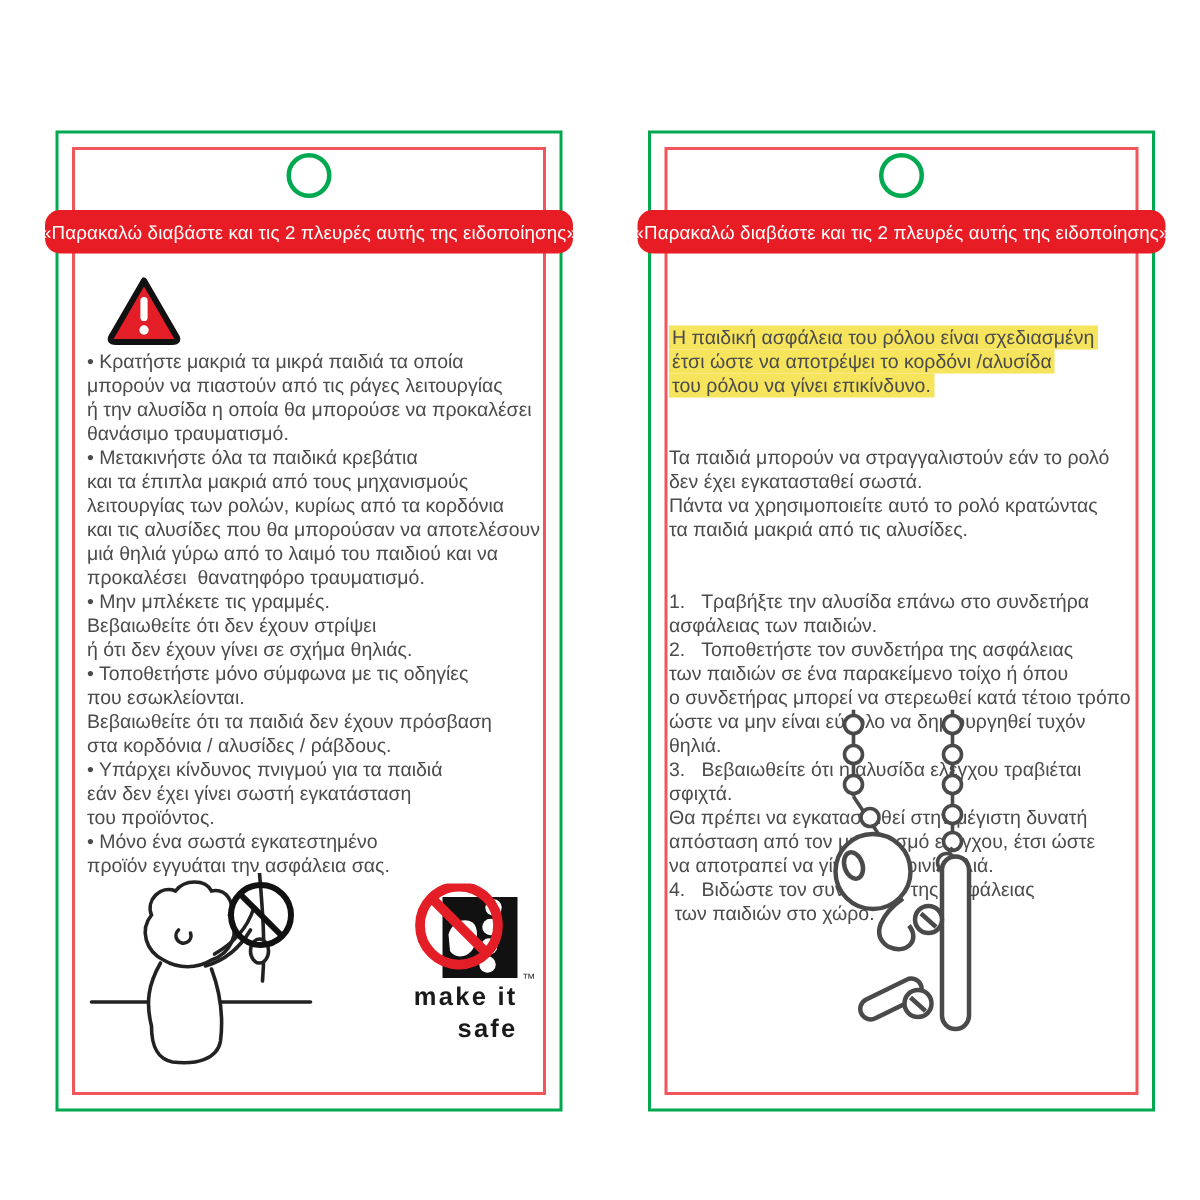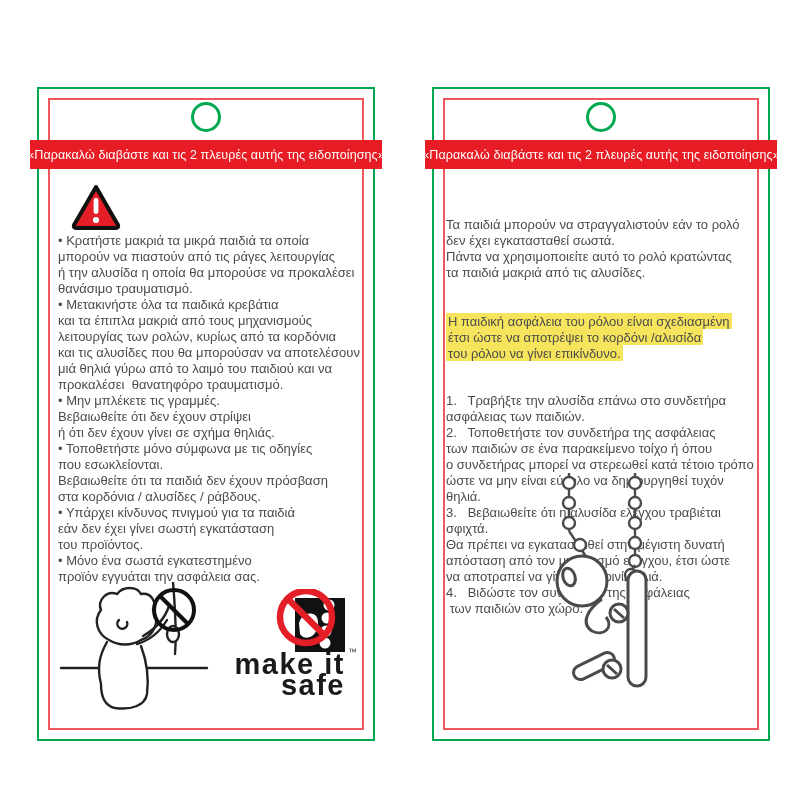--- a/index.html
+++ b/index.html
@@ -18,21 +18,21 @@
     position:absolute;inset:9px;border:2px solid #f0565b;z-index:1;
   }
   .hang-hole{
     position:absolute;top:13px;left:50%;transform:translateX(-50%);
     width:24px;height:24px;border:3px solid #00a94f;border-radius:50%;z-index:2;
   }
   .banner{
     position:absolute;top:51px;left:-9px;right:-9px;height:29px;
     background:#e81c24;color:#ffffff;z-index:3;
     display:flex;align-items:center;justify-content:center;
-    font-size:12.5px;letter-spacing:0.1px;white-space:nowrap;
+    font-size:12.5px;letter-spacing:0.1px;white-space:nowrap;border-radius:10px;
   }
   .warn-triangle{position:absolute;left:32px;top:95px;z-index:2;}
   .warn-title{
     position:absolute;left:86px;top:102px;z-index:2;
     font-size:26px;font-weight:bold;color:#111;letter-spacing:-0.5px;
   }
   .body-text{
     position:absolute;z-index:2;color:#4b4b4b;
     font-size:13px;line-height:16px;white-space:pre-wrap;
   }
@@ -41,21 +41,21 @@
   .right-body p{margin:0;white-space:pre-wrap;}
   .hl{
     background:#f6e45c;
     box-decoration-break:clone;-webkit-box-decoration-break:clone;
     padding:0.5px 2px;
   }
   .child-illustration{position:absolute;left:18px;top:493px;z-index:2;}
   .mis-logo{position:absolute;left:230px;top:500px;z-index:2;}
   .mis-text{
     position:absolute;right:28px;top:565px;z-index:2;text-align:right;
-    font-size:29px;line-height:21px;font-weight:bold;color:#1a1a1a;
+    font-size:17px;line-height:21px;font-weight:bold;color:#1a1a1a;
     letter-spacing:1.5px;white-space:pre-wrap;
   }
   .tensioner{position:absolute;left:108px;top:384px;z-index:2;}
 </style>
 </head>
 <body>
 
 <div class="tag left">
   <div class="inner-border"></div>
   <div class="hang-hole"></div>
@@ -135,27 +135,27 @@
 </div>
 
 <div class="tag right">
   <div class="inner-border"></div>
   <div class="hang-hole"></div>
   <div class="banner">
     <span>«Παρακαλώ διαβάστε και τις 2 πλευρές αυτής της ειδοποίησης»</span>
   </div>
 
   <div class="body-text right-body">
+    <p><span class="hl">Η παιδική ασφάλεια του ρόλου είναι σχεδιασμένη
+έτσι ώστε να αποτρέψει το κορδόνι /αλυσίδα
+του ρόλου να γίνει επικίνδυνο.</span></p>
     <p>Τα παιδιά μπορούν να στραγγαλιστούν εάν το ρολό
 δεν έχει εγκατασταθεί σωστά.
 Πάντα να χρησιμοποιείτε αυτό το ρολό κρατώντας
 τα παιδιά μακριά από τις αλυσίδες.</p>
-    <p><span class="hl">Η παιδική ασφάλεια του ρόλου είναι σχεδιασμένη
-έτσι ώστε να αποτρέψει το κορδόνι /αλυσίδα
-του ρόλου να γίνει επικίνδυνο.</span></p>
     <p>1.   Τραβήξτε την αλυσίδα επάνω στο συνδετήρα
 ασφάλειας των παιδιών.
 2.   Τοποθετήστε τον συνδετήρα της ασφάλειας
 των παιδιών σε ένα παρακείμενο τοίχο ή όπου
 ο συνδετήρας μπορεί να στερεωθεί κατά τέτοιο τρόπο
 ώστε να μην είναι εύκολο να δημιουργηθεί τυχόν θηλιά.
 3.   Βεβαιωθείτε ότι η αλυσίδα ελέγχου τραβιέται σφιχτά.
 Θα πρέπει να εγκατασταθεί στην μέγιστη δυνατή
 απόσταση από τον μηχανισμό ελέγχου, έτσι ώστε
 να αποτραπεί να γίνει το σχοινί θηλιά.

